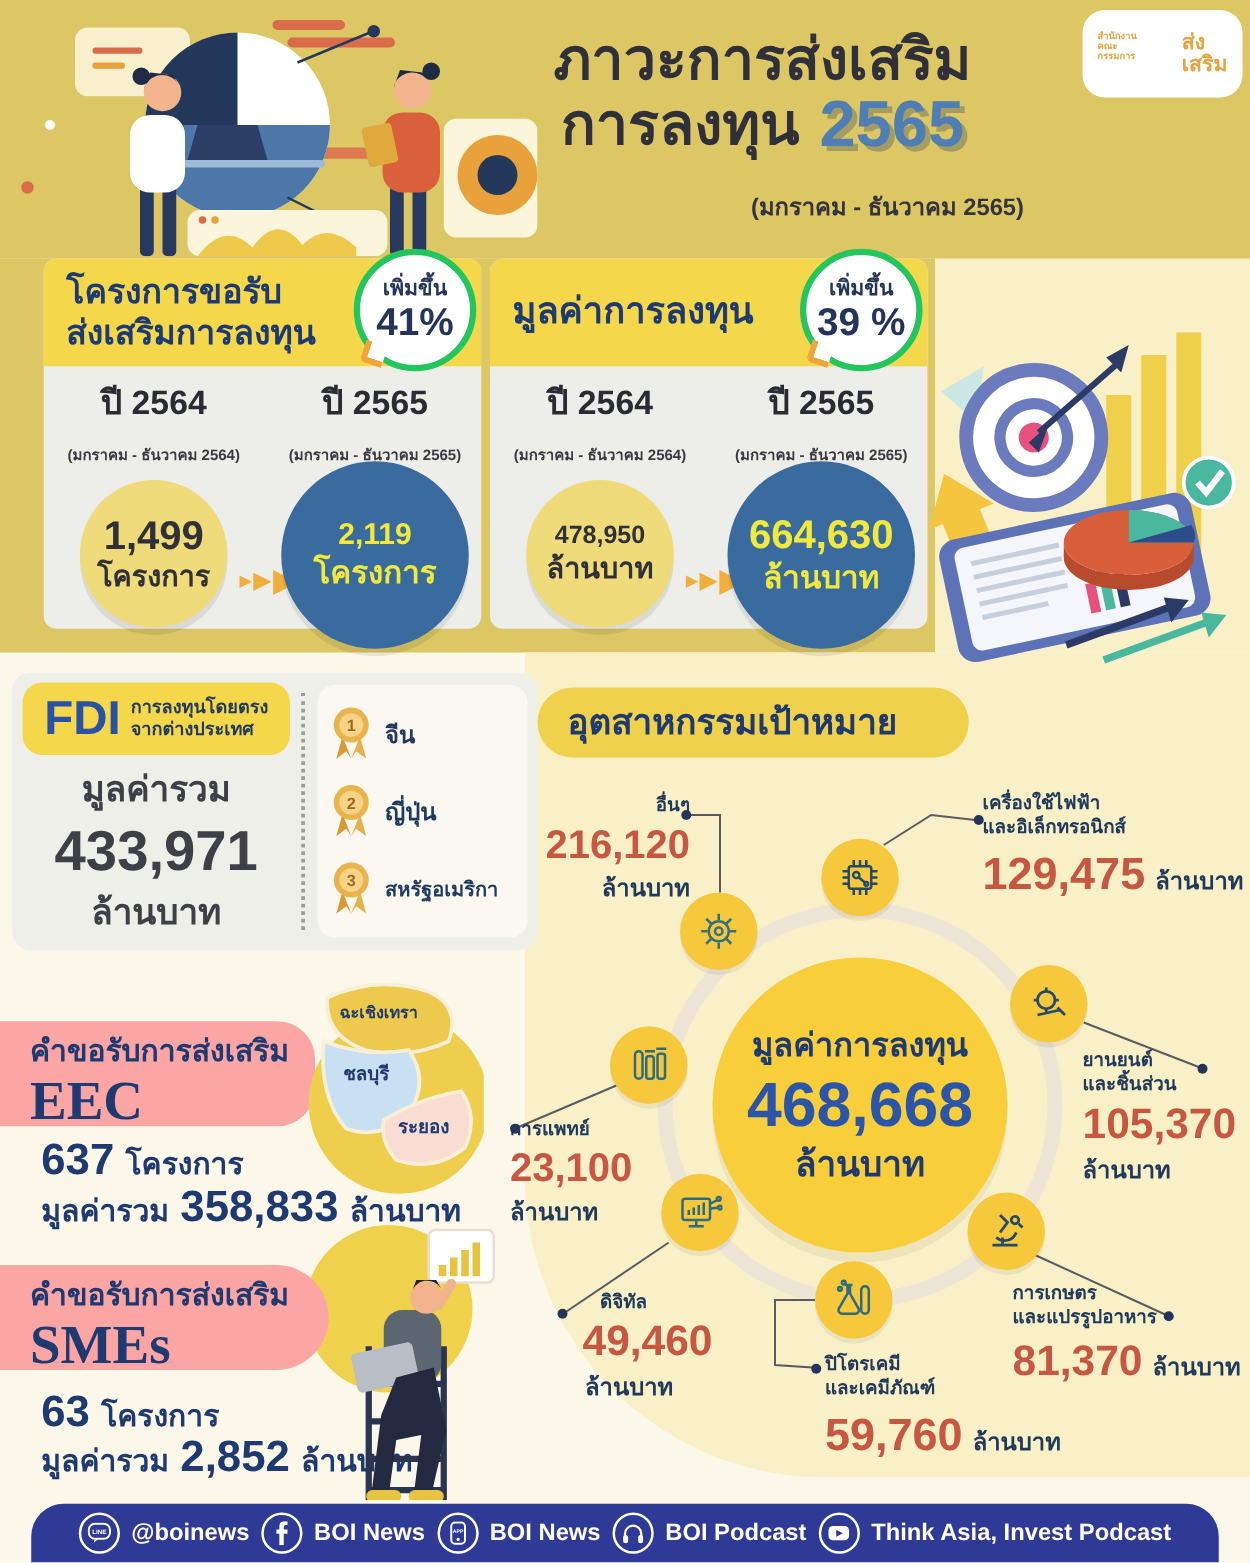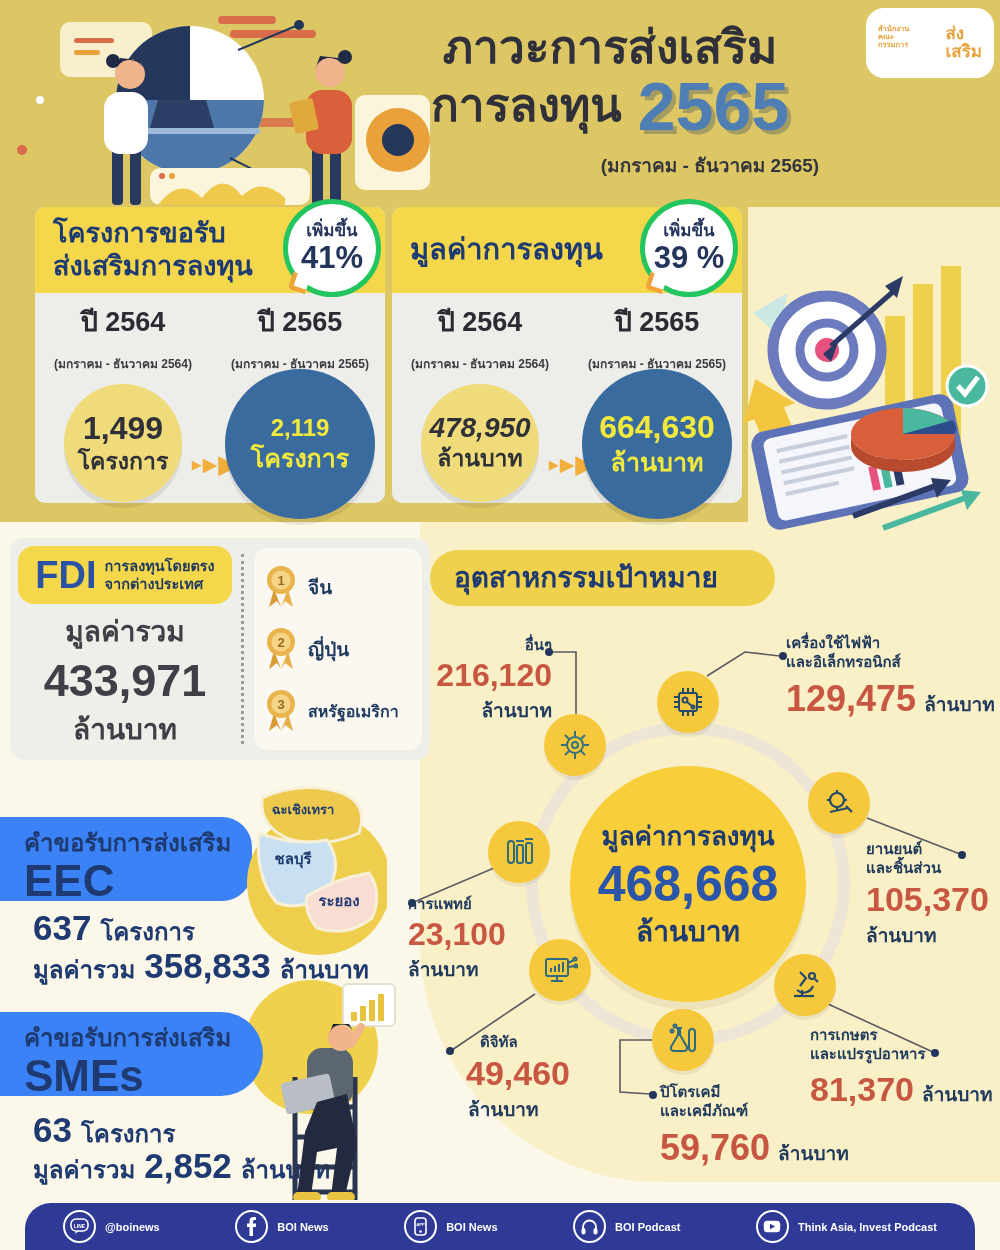--- a/index.html
+++ b/index.html
@@ -14,21 +14,21 @@
 
   svg { display:block; }
   .abs { position:absolute; }
 
   
   .title-l1 { position:absolute; left:370px; top:20px; width:480px; text-align:center;
               font-size:46px; font-weight:800; color:#2F3039; line-height:1.2; }
   .title-l2 { position:absolute; left:370px; top:72px; width:480px; display:flex; justify-content:center;
               align-items:center; gap:16px; }
   .title-l2 .word { font-size:46px; font-weight:800; color:#2F3039; line-height:1.2; }
-  .title-l2 .year { font-size:68px; font-weight:800; color:#4E7EB3; line-height:1;
+  .title-l2 .year { font-size:52px; font-weight:800; color:#4E7EB3; line-height:1;
                     text-shadow:4px 4px 0 rgba(36,56,91,.30); }
   .subtitle { position:absolute; left:545px; top:150px; width:330px; text-align:center;
               font-size:19px; font-weight:700; color:#33343C; }
   .logo { position:absolute; left:866px; top:8px; width:128px; height:70px; background:#fff;
           border-radius:18px; display:flex; align-items:center; padding:6px 8px; gap:4px; }
   .logo-text { display:flex; flex-direction:row; line-height:1.05;gap:36px; }
   .logo-org   { font-size:7.5px; font-weight:700; color:#E8A13B; }
   .logo-big   { font-size:17px;  font-weight:800; color:#E8A13B; }
   .logo-big2  { font-size:14px;  font-weight:800; color:#E8A13B; }
 
@@ -50,21 +50,21 @@
   .year   { font-size:27px; font-weight:800; color:#2B2C33; line-height:1.3; }
   .period { font-size:12px; font-weight:700; color:#3A3B42; margin-top:14px; }
   .circle { border-radius:50%; display:flex; flex-direction:column; justify-content:center;
             align-items:center; margin:0 auto; box-shadow:0 6px 0 rgba(0,0,0,.08); }
   .circle-before { width:118px; height:118px; background:#EFDB7A; margin-top:11px; }
   .circle-after  { width:150px; height:150px; background:#3A6B9F; margin-top:-4px; }
   .cv-dark   { font-size:32px; font-weight:800; color:#2F3038; line-height:1.15; }
   .cu-dark   { font-size:23px; font-weight:800; color:#2F3038; line-height:1.3; }
   .cv-yellow { font-size:24px; font-weight:800; color:#F2E93D; line-height:1.15; }
   .cu-yellow { font-size:25px; font-weight:800; color:#F2E93D; line-height:1.3; }
-  .money .cv-dark { font-size:28px;font-style:italic; } .money .cv-yellow { font-size:32px; }
+  .money .cv-dark { font-size:20px; } .money .cv-yellow { font-size:32px; }
   .arrows { position:absolute; left:157px; top:242px; width:46px; display:flex; align-items:center;
             justify-content:center; gap:1px; color:#F2AE3B; }
   .arrows span:nth-child(1){font-size:13px;} .arrows span:nth-child(2){font-size:19px;}
   .arrows span:nth-child(3){font-size:26px;}
 
   
   .fdi { position:absolute; left:10px; top:538px; width:420px; height:222px; background:#EFEFEA; border-radius:14px; }
   .fdi-pill { position:absolute; left:8px; top:8px; width:214px; height:58px; background:#F5D74B;
               border-radius:16px; display:flex; align-items:center; justify-content:center; gap:8px; }
   .fdi-acr { font-size:38px; font-weight:800; color:#2A52A4; }
@@ -93,36 +93,36 @@
   .cc-unit  { font-size:28px; font-weight:800; color:#1E3A70; line-height:1.3; }
   .sat { position:absolute; width:62px; height:62px; background:#F6C93C; border-radius:50%;
          display:flex; justify-content:center; align-items:center; box-shadow:0 4px 0 rgba(0,0,0,.06); z-index:2; }
   .lab { position:absolute; z-index:2; color:#203A5C; }
   .lab .l { font-size:15px; font-weight:800; line-height:1.25; }
   .lab .v { font-weight:800; color:#C75741; line-height:1.25; }
   .lab .u { font-size:19px; font-weight:800; color:#203A5C; }
   .v-row { display:flex; align-items:baseline; gap:8px; }
 
   
-  .side-pill { position:absolute; background:#3b82f6; border-radius:0 30px 30px 0; padding:10px 0 0 24px; }
+  .side-pill { position:absolute; background:#fca5a5; border-radius:0 30px 30px 0; padding:10px 0 0 24px;font-family:Liberation Serif, serif; }
   .sp-l1 { font-size:24px; font-weight:800; color:#1E3A70; line-height:1.3; }
   .sp-l2 { font-size:44px; font-weight:800; color:#1E3A70; line-height:1.05; }
   .stat-line { position:absolute; left:33px; display:flex; align-items:baseline; gap:9px; color:#1E3A70; }
   .st-big { font-size:35px; font-weight:800; } .st-med { font-size:24px; font-weight:800; }
   .sme-blob { position:absolute; left:244px; top:980px; width:134px; height:134px; background:#EFD14C;
               border-radius:50%; }
 
   
   .footer { position:absolute; left:25px; top:1203px; width:950px; height:47px; background:#2F3A96;
             border-radius:26px 26px 0 0; display:flex; align-items:center; justify-content:space-between;
             padding:0 38px; }
   .f-item { display:flex; align-items:center; gap:9px; }
   .f-ic { width:33px; height:33px; border:2px solid #fff; border-radius:50%; display:flex;
           justify-content:center; align-items:center; flex:0 0 auto; }
-  .f-label { font-size:11px; font-weight:700; color:#fff; white-space:nowrap; }
+  .f-label { font-size:19px; font-weight:700; color:#fff; white-space:nowrap; }
 </style>
 </head>
 <body>
 
 <div class="page">
 
   <div class="band-top"></div>
   <div class="band-mid"></div>
   <div class="pale-right"></div>
   <div class="pale-main"></div>

